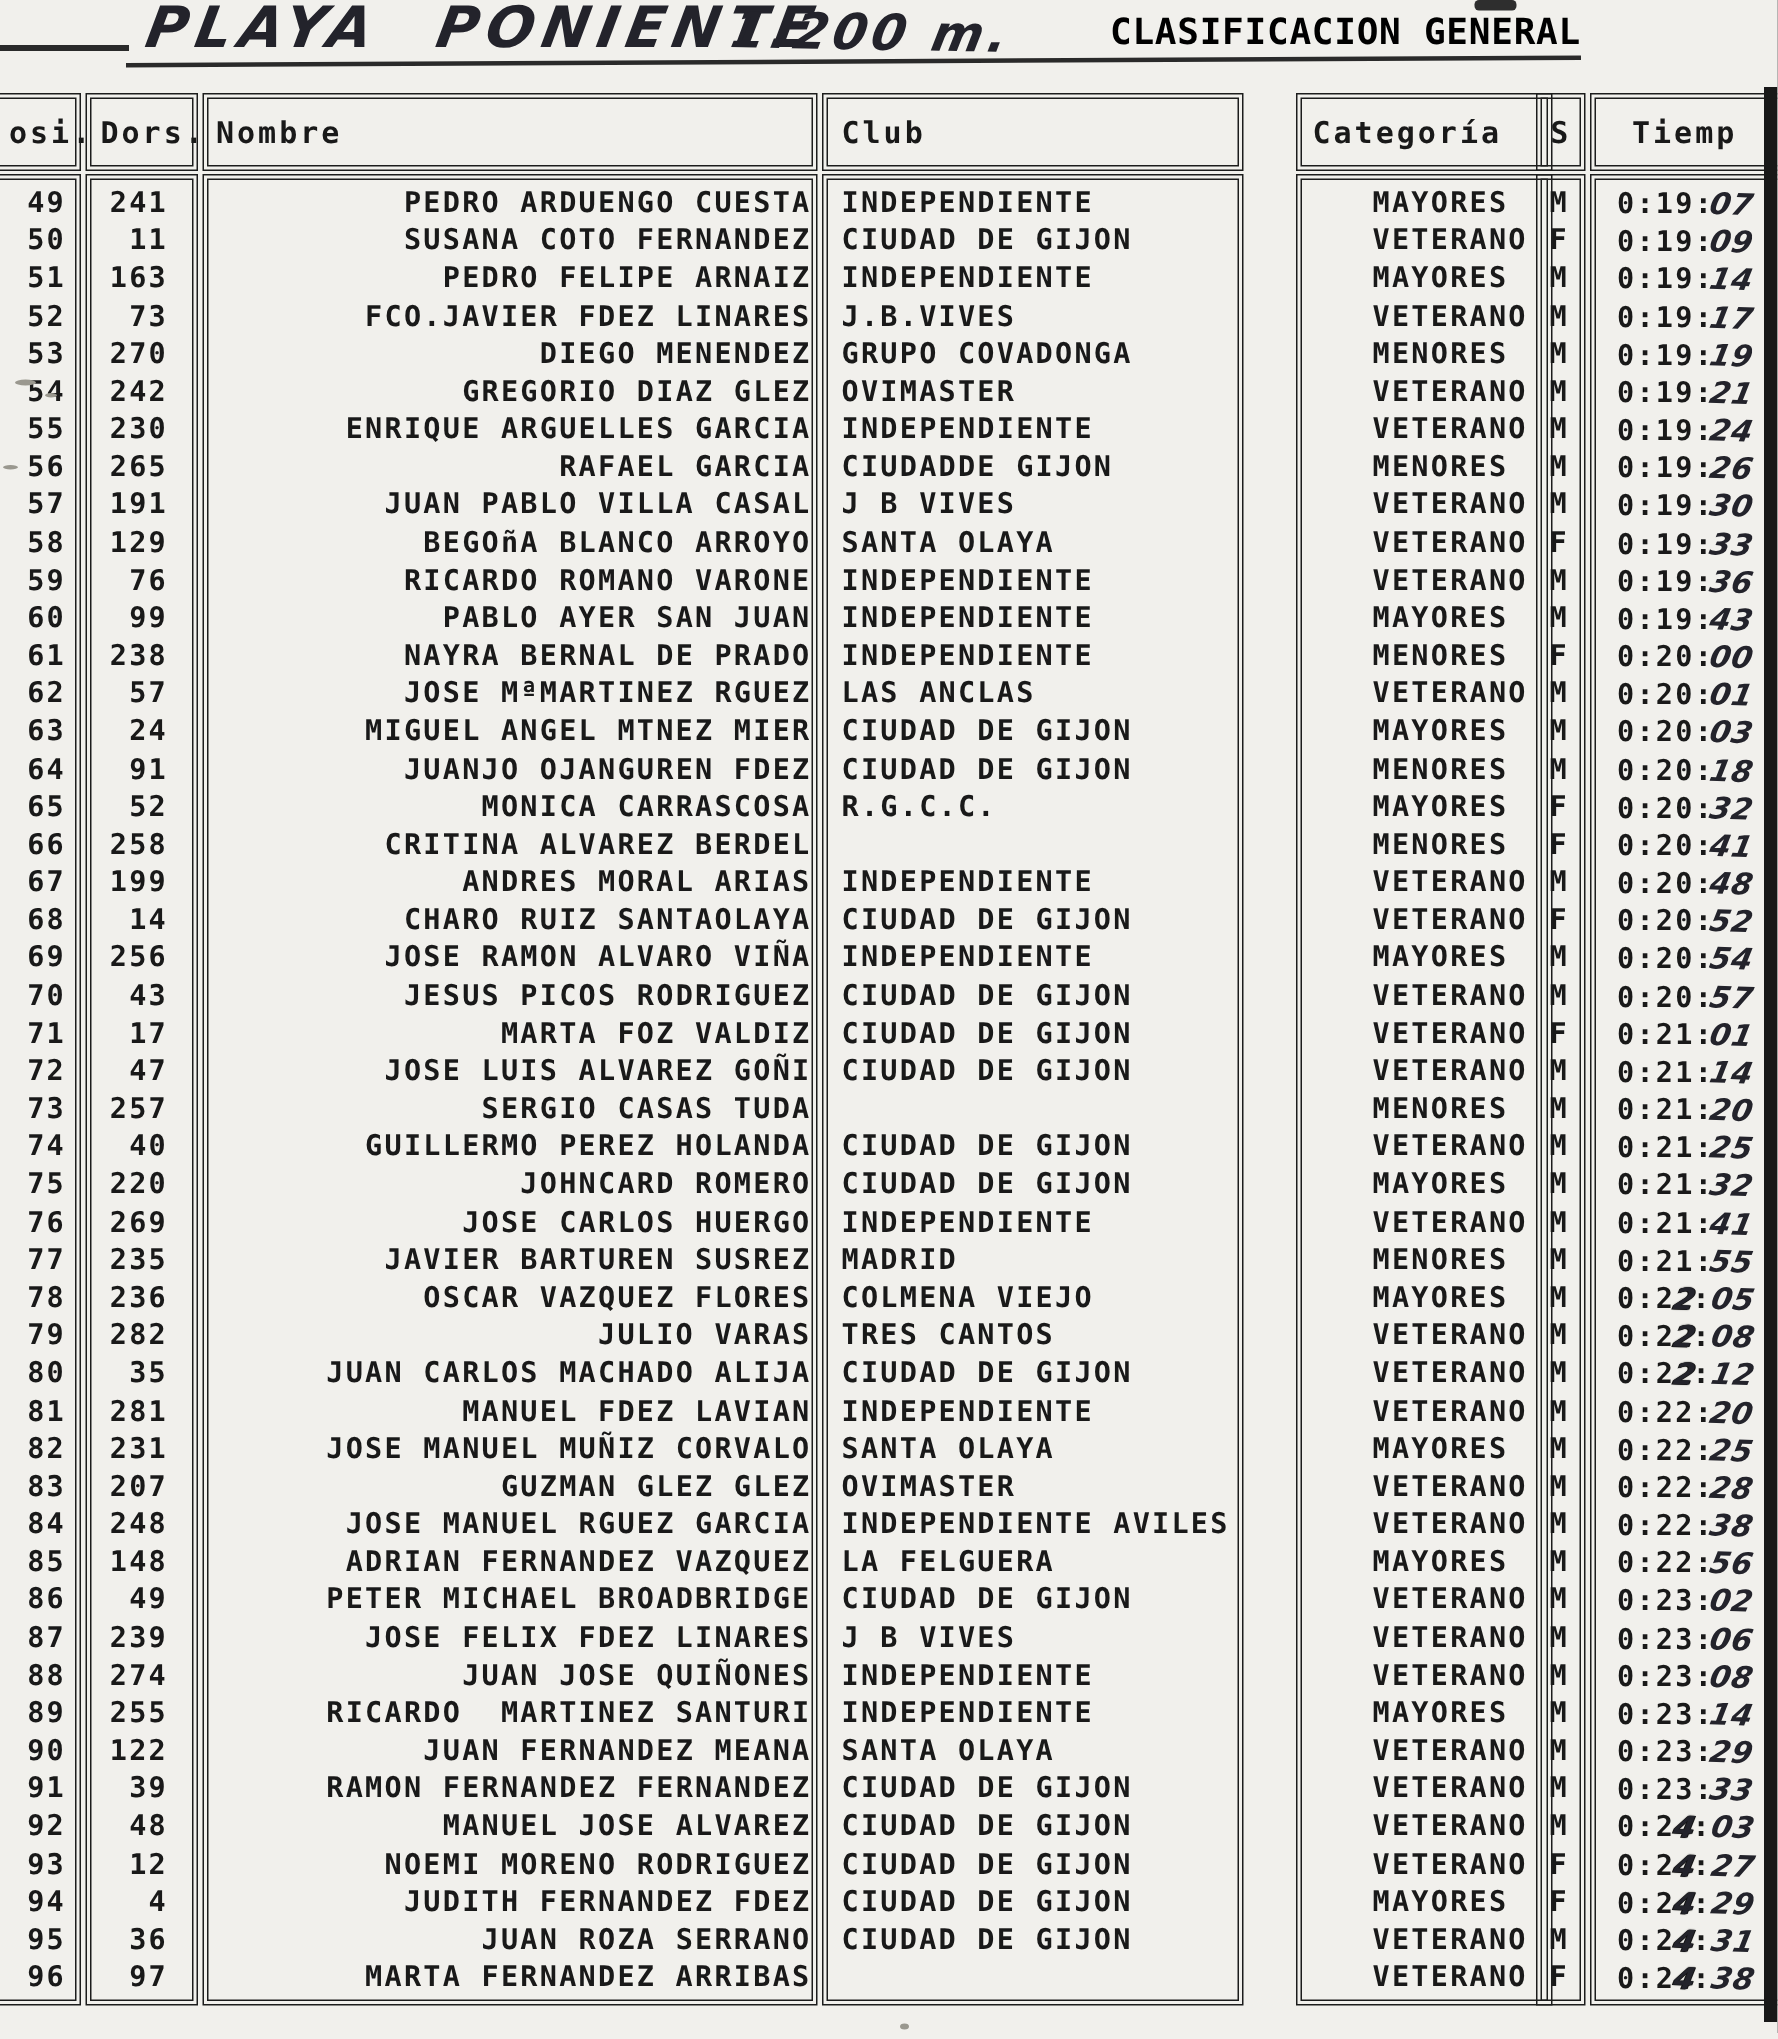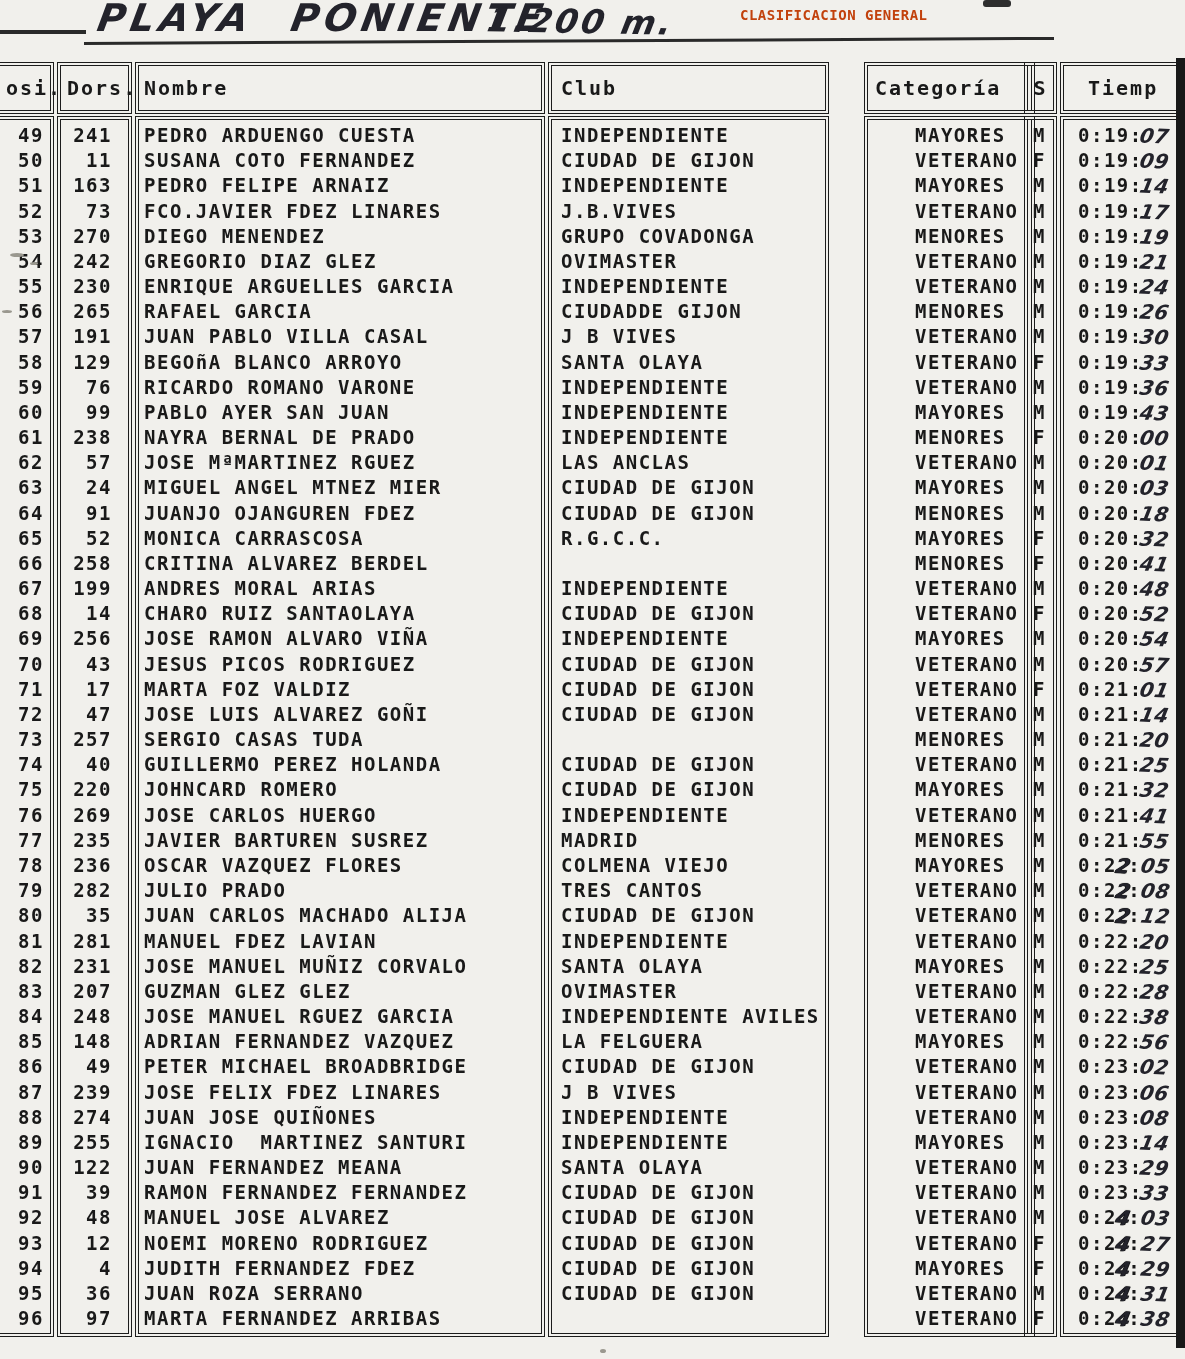--- a/index.html
+++ b/index.html
@@ -4,22 +4,22 @@
 <style>
   html,body{margin:0;padding:0;background:#888;}
   .sheet{position:relative;width:1185px;height:1359px;background:#f1f0ec;overflow:hidden;
          font-family:"DejaVu Sans Mono",monospace;}
   
   .hand{font-family:"DejaVu Sans",sans-serif;font-style:italic;color:#23232b;}
   .title-hand{position:absolute;left:98px;top:-4px;font-size:38px;font-weight:600;
               letter-spacing:5px;word-spacing:20px;transform:skewX(-10deg);white-space:pre;}
   .title-dist{position:absolute;left:488px;top:2px;font-size:33px;font-weight:600;
               letter-spacing:3px;transform:skewX(-10deg) rotate(1deg);white-space:pre;}
-  .typed-title{position:absolute;left:740px;top:7px;font-size:14px;font-weight:bold;
-               letter-spacing:0.5px;color:#c2410c;}
+  .typed-title{position:absolute;left:740px;top:7px;font-size:24px;font-weight:bold;
+               letter-spacing:0.5px;color:#000000;}
   .rule{position:absolute;background:#2a2a2a;}
   .rule-stub{left:0;top:30px;width:86px;height:4px;}
   .rule-main{left:84px;top:42px;width:970px;height:3px;transform:rotate(-0.3deg);transform-origin:left center;}
   
   .hcell,.bcol{position:absolute;border:4px double #1c1c1c;box-sizing:border-box;background:transparent;}
   .hcell{top:62px;height:52px;display:flex;align-items:center;
          font-weight:bold;font-size:20px;letter-spacing:2px;color:#191919;}
   .bcol{top:116px;height:1221px;padding-top:3px;}
   .line{height:25.18px;line-height:25.18px;font-weight:bold;font-size:19px;
         letter-spacing:1.5px;color:#191919;white-space:pre;overflow:visible;}
@@ -31,21 +31,21 @@
   .cell-sex{text-align:center;padding-right:2px;}
   .cell-time{padding-left:14px;}
   .cell-time .typed{font-weight:bold;}
   .cell-time .hand{display:inline-block;font-size:20px;font-weight:700;letter-spacing:0.5px;
                    transform:rotate(2deg) skewX(-9deg);position:relative;top:1px;}
   .cell-time .hm{font-weight:900;margin:0 -2px 0 -1px;
                  text-shadow:0.7px 0 0 #111,-0.7px 0.3px 0 #111,0 0 1px #111;}
   
   #h-pos,#b-pos   {left:-10px;width:64px;}
   #h-dors,#b-dors {left:57px;width:75px;}
-  #h-name,#b-name {left:135px;width:410px;}
+  #h-name,#b-name {left:135px;width:410px;text-align:right;}
   #h-club,#b-club {left:548px;width:281px;}
   #h-cat,#b-cat   {left:864px;width:171px;}
   #h-sex,#b-sex   {left:1024px;width:33px;}
   #h-time,#b-time {left:1060px;width:140px;}
   #h-pos{padding-left:12px;} #h-dors{padding-left:6px;} #h-name{padding-left:5px;}
   #h-club{padding-left:9px;} #h-cat{padding-left:7px;} #h-sex{justify-content:center;}
   #h-time{padding-left:24px;}
   
   .edge-strip{position:absolute;left:1176px;top:58px;width:9px;height:1290px;background:#181818;}
   .smudge-top{position:absolute;left:983px;top:0;width:28px;height:7px;background:#2e2e2e;border-radius:3px;}
@@ -198,31 +198,31 @@
       <div class="line cell-name">JOSE RAMON ALVARO VIÑA</div>
       <div class="line cell-name">JESUS PICOS RODRIGUEZ</div>
       <div class="line cell-name">MARTA FOZ VALDIZ</div>
       <div class="line cell-name">JOSE LUIS ALVAREZ GOÑI</div>
       <div class="line cell-name">SERGIO CASAS TUDA</div>
       <div class="line cell-name">GUILLERMO PEREZ HOLANDA</div>
       <div class="line cell-name">JOHNCARD ROMERO</div>
       <div class="line cell-name">JOSE CARLOS HUERGO</div>
       <div class="line cell-name">JAVIER BARTUREN SUSREZ</div>
       <div class="line cell-name">OSCAR VAZQUEZ FLORES</div>
-      <div class="line cell-name">JULIO PRADO</div>
+      <div class="line cell-name">JULIO VARAS</div>
       <div class="line cell-name">JUAN CARLOS MACHADO ALIJA</div>
       <div class="line cell-name">MANUEL FDEZ LAVIAN</div>
       <div class="line cell-name">JOSE MANUEL MUÑIZ CORVALO</div>
       <div class="line cell-name">GUZMAN GLEZ GLEZ</div>
       <div class="line cell-name">JOSE MANUEL RGUEZ GARCIA</div>
       <div class="line cell-name">ADRIAN FERNANDEZ VAZQUEZ</div>
       <div class="line cell-name">PETER MICHAEL BROADBRIDGE</div>
       <div class="line cell-name">JOSE FELIX FDEZ LINARES</div>
       <div class="line cell-name">JUAN JOSE QUIÑONES</div>
-      <div class="line cell-name">IGNACIO  MARTINEZ SANTURI</div>
+      <div class="line cell-name">RICARDO  MARTINEZ SANTURI</div>
       <div class="line cell-name">JUAN FERNANDEZ MEANA</div>
       <div class="line cell-name">RAMON FERNANDEZ FERNANDEZ</div>
       <div class="line cell-name">MANUEL JOSE ALVAREZ</div>
       <div class="line cell-name">NOEMI MORENO RODRIGUEZ</div>
       <div class="line cell-name">JUDITH FERNANDEZ FDEZ</div>
       <div class="line cell-name">JUAN ROZA SERRANO</div>
       <div class="line cell-name">MARTA FERNANDEZ ARRIBAS</div>
     </div>
   <div class="bcol" id="b-club">
       <div class="line cell-club">INDEPENDIENTE</div>

